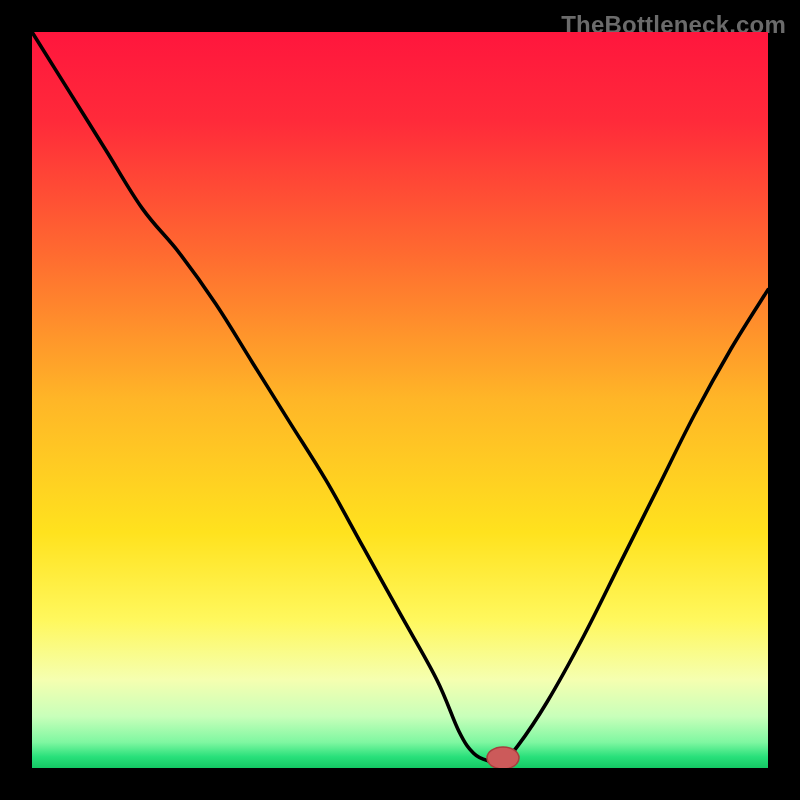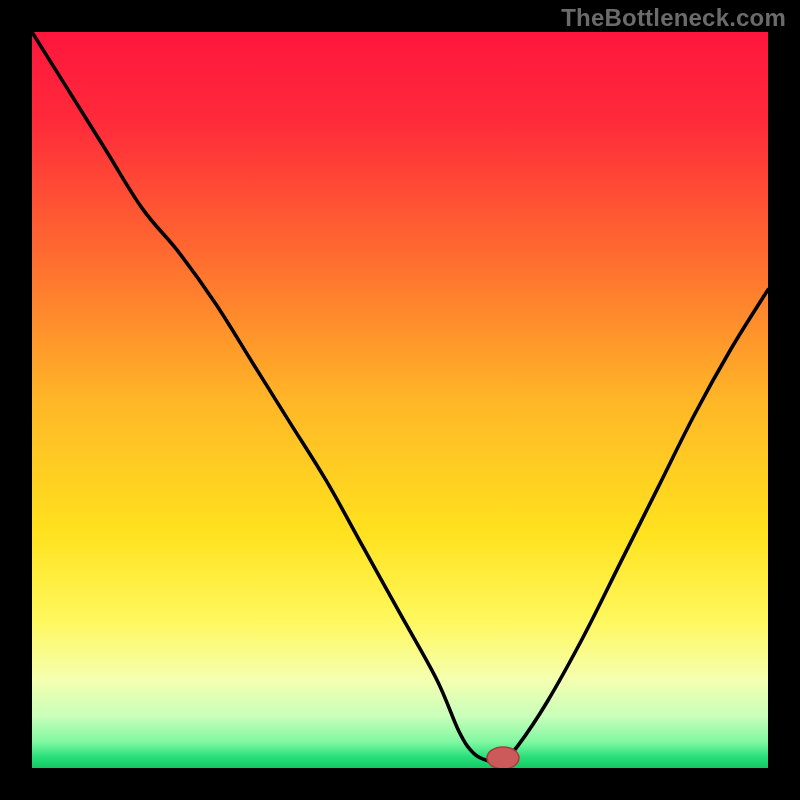--- a/index.html
+++ b/index.html
@@ -11,21 +11,21 @@
     font-family: Arial, Helvetica, sans-serif;
   }
   .frame {
     position: relative;
     width: 800px;
     height: 800px;
     background: #000;
   }
   .watermark {
     position: absolute;
-    top: 4px;
+    top: 11px;
     right: 14px;
     color: #6b6b6b;
     font-size: 24px;
     font-weight: 600;
     letter-spacing: 0.2px;
   }
   .plot-wrap {
     position: absolute;
     left: 32px;
     top: 32px;

